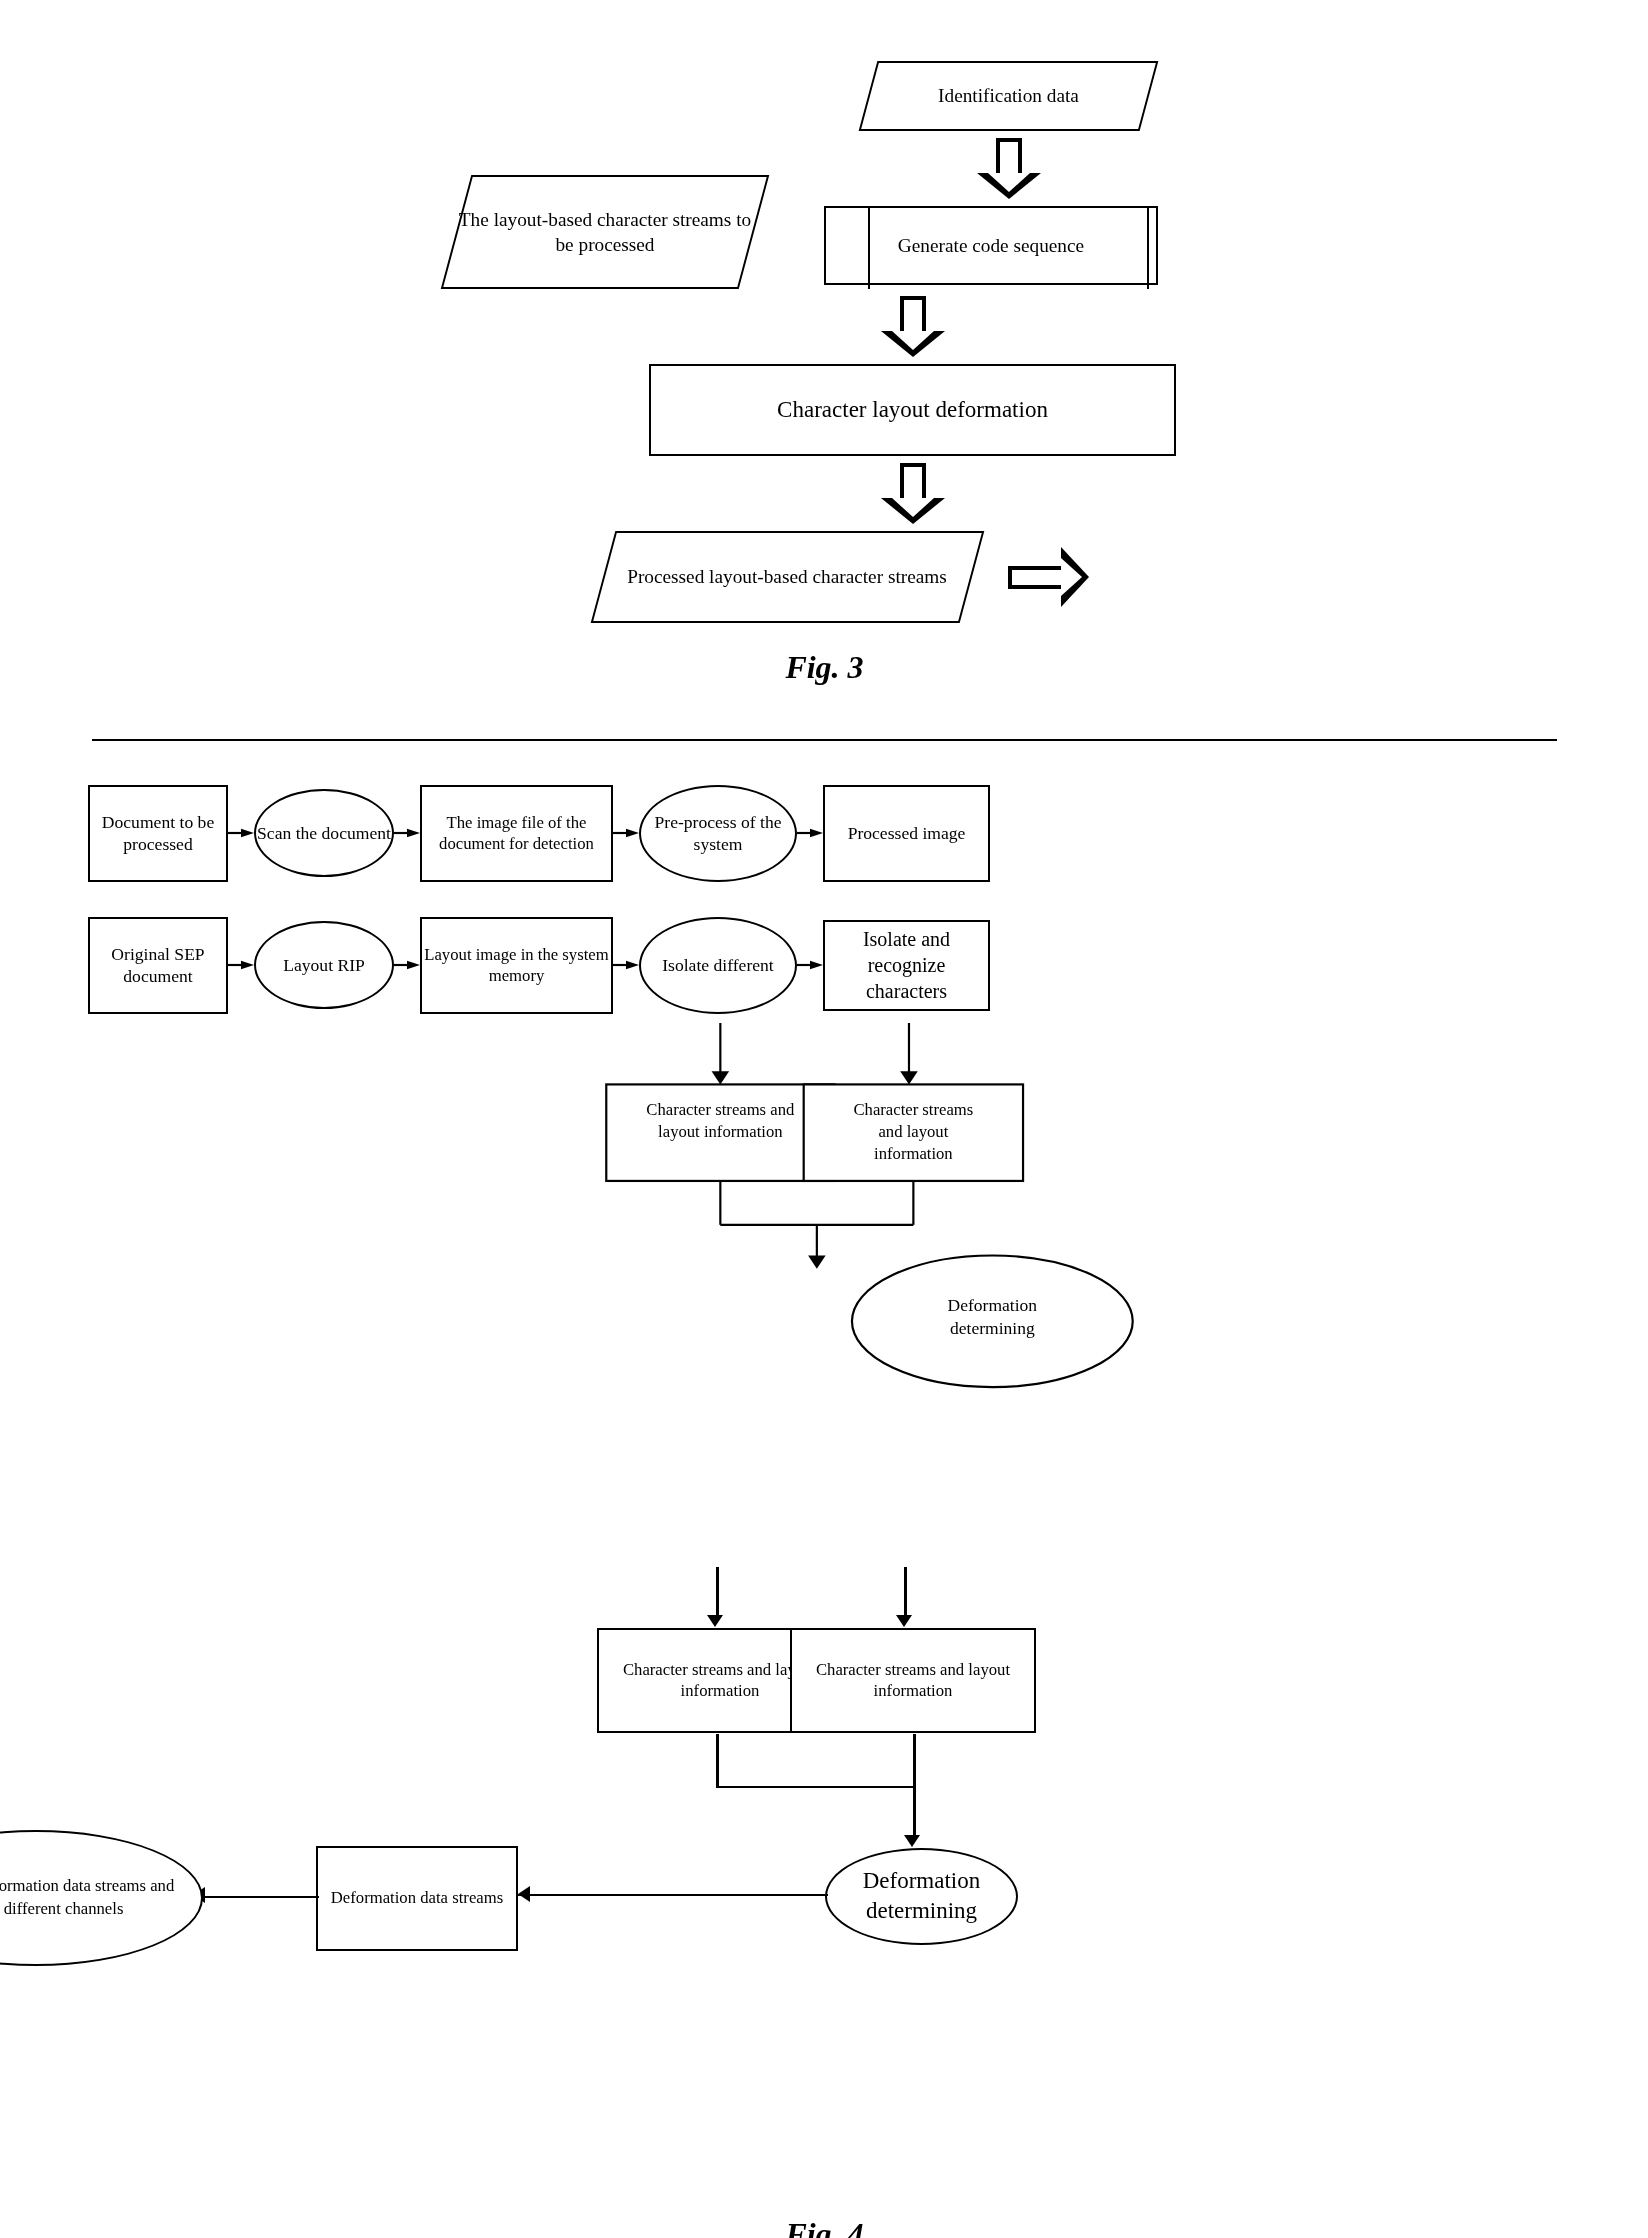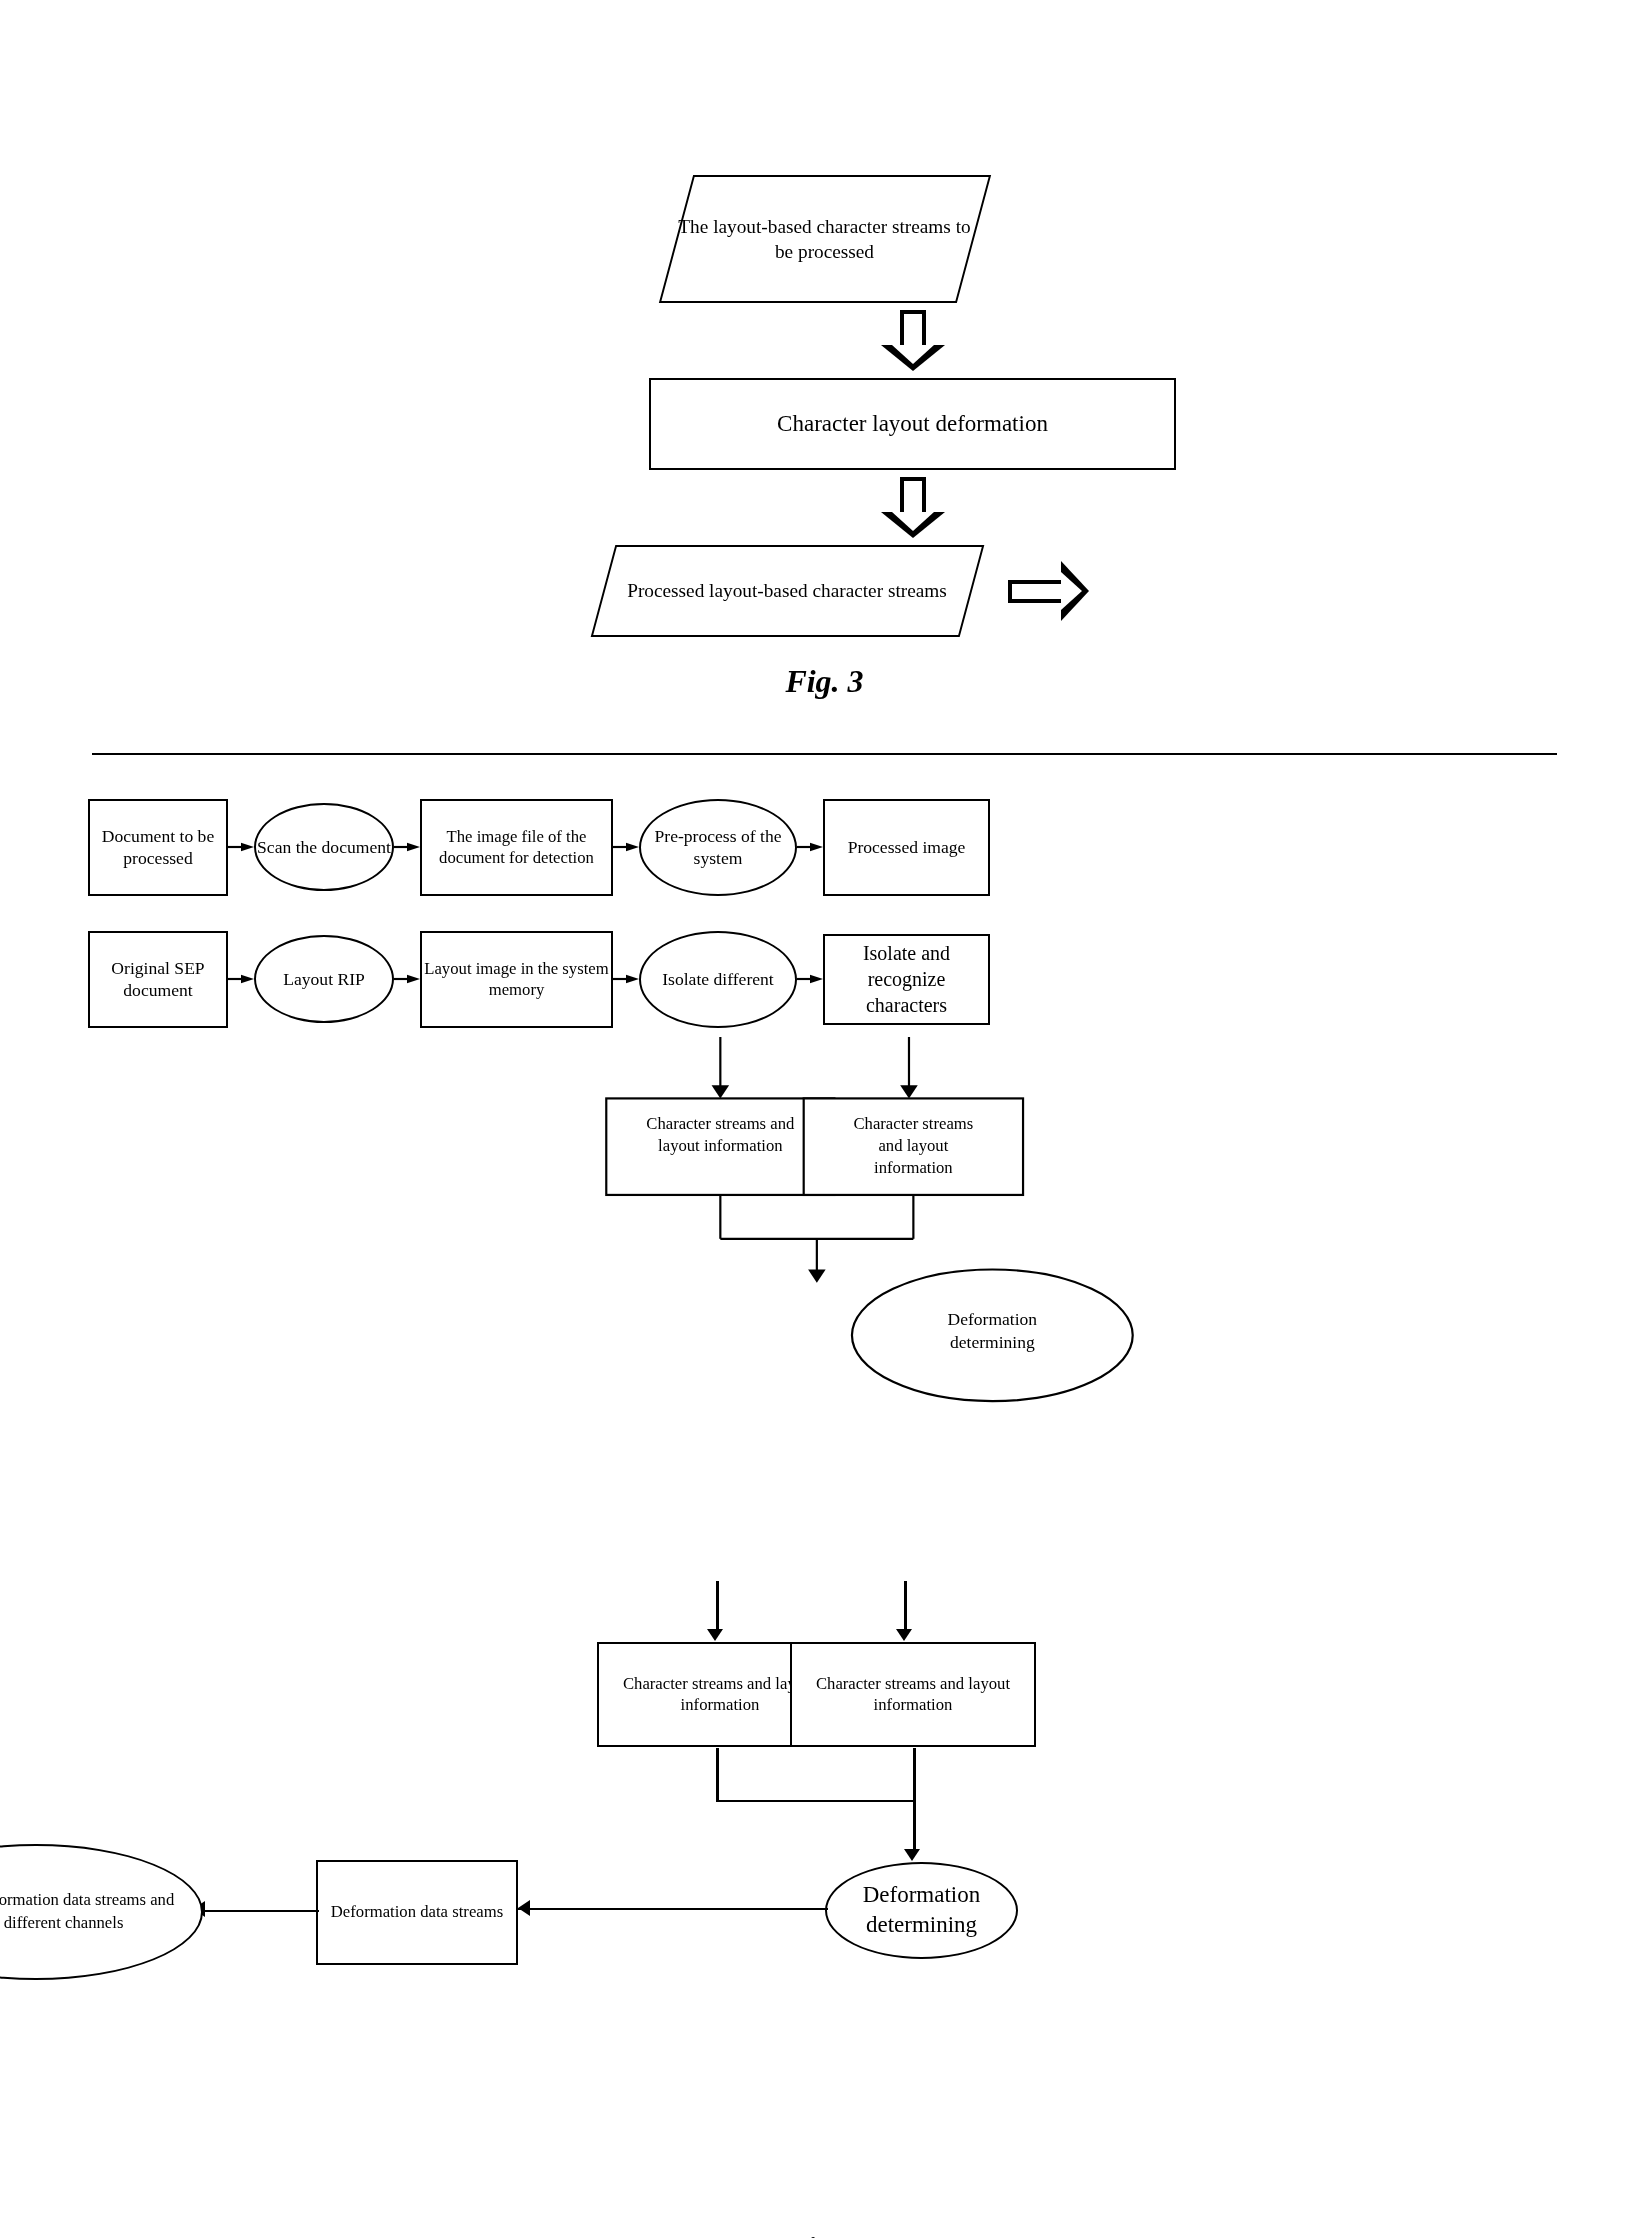--- a/index.html
+++ b/index.html
@@ -249,25 +249,42 @@
 </head>
 <body>
 
 <div class="page">
 
   <div class="fig3-container">
 
     <div style="display:flex; flex-direction:row; align-items:flex-start; justify-content:center; width:100%; gap:70px;">
 
       <div style="display:flex; flex-direction:column; align-items:center; margin-top:114px;">
-        <div class="parallelogram fig3-layout-streams" style="width:298px; height:128px;">
+        <div class="parallelogram fig3-layout-streams" style="width:298px; height:114px;">
           <span>The layout-based character streams to be processed</span>
         </div>
       </div>
 
+      <div style="display:flex; flex-direction:column; align-items:center;">
+
+        <div class="parallelogram" style="width:281px; height:70px;">
+          <span>Identification data</span>
+        </div>
+
+        <div class="arrow-down-hollow">
+          <div class="shaft"></div>
+          <div class="head"></div>
+        </div>
+
+        <div style="position:relative; width:369px; height:83px;">
+          <div class="fig3-gen-code-inner">
+            <span>Generate code sequence</span>
+          </div>
+        </div>
+      </div>
 
     </div>
 
     <div style="display:flex; justify-content:center; width:100%; margin-left:176px;">
       <div class="arrow-down-hollow">
         <div class="shaft"></div>
         <div class="head"></div>
       </div>
     </div>
 

